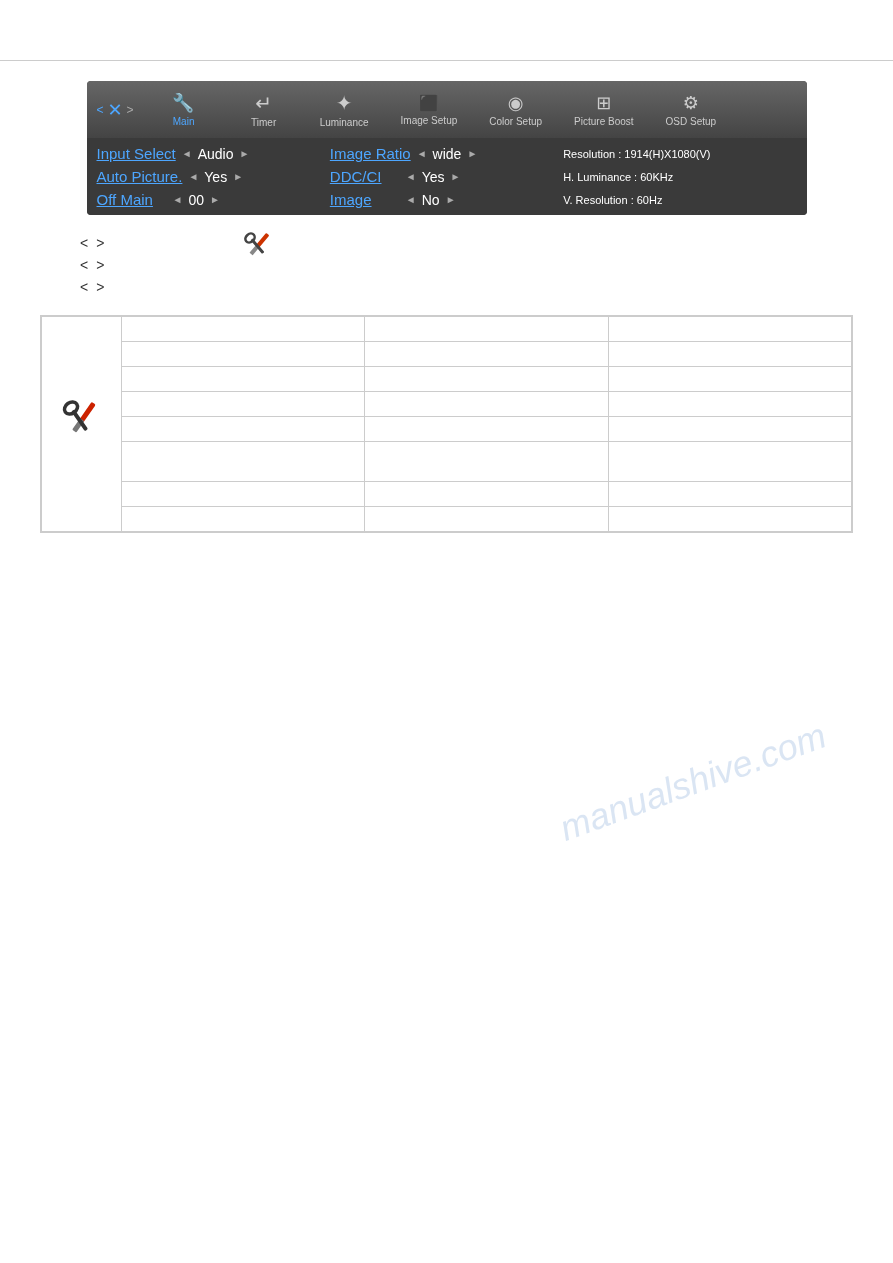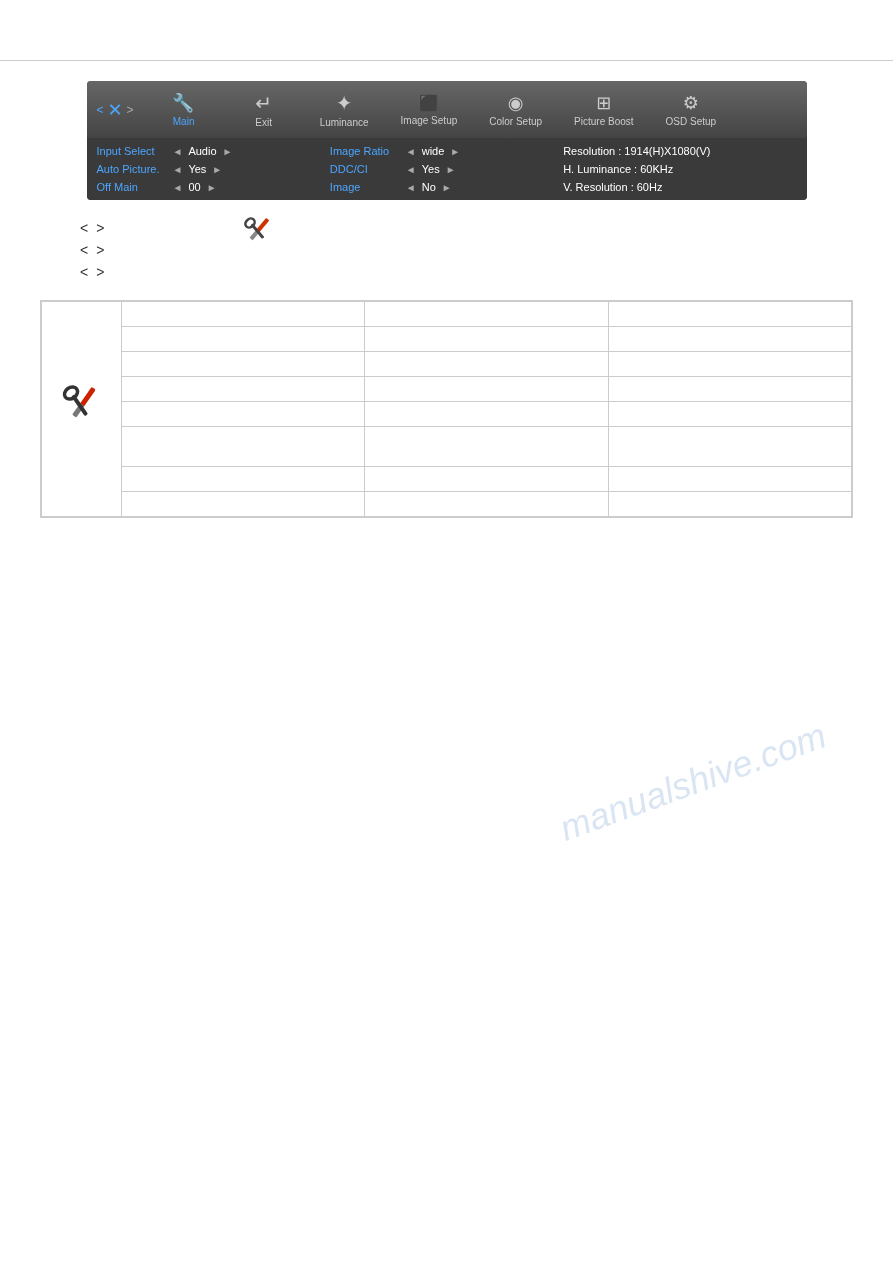--- a/index.html
+++ b/index.html
@@ -83,30 +83,31 @@
 
     .osd-cell {
       display: flex;
       align-items: center;
       gap: 6px;
       color: #4da6ff;
       font-size: 11px;
     }
     .osd-cell .label {
       color: #4da6ff;
-      font-size: 11px;
+      font-size: 15px;
       min-width: 70px;
+      text-decoration: underline;
     }
     .osd-cell .arrow {
       color: #aaaaaa;
       font-size: 10px;
     }
     .osd-cell .value {
       color: #ffffff;
-      font-size: 11px;
+      font-size: 14px;
     }
     .osd-cell .info-text {
       color: #ffffff;
       font-size: 11px;
     }
 
     
     .instructions {
       margin: 20px 0 20px 80px;
       position: relative;
@@ -179,21 +180,21 @@
       <span style="font-size:18px;color:#4da6ff;">✕</span>
       <span>&gt;</span>
     </div>
 
     <div class="osd-tab active">
       <span class="tab-icon">🔧</span>
       <span>Main</span>
     </div>
     <div class="osd-tab">
       <span class="tab-icon" style="font-size:20px;color:#ccc;">↵</span>
-      <span>Exit</span>
+      <span>Timer</span>
     </div>
     <div class="osd-tab">
       <span class="tab-icon" style="font-size:20px;color:#ccc;">✦</span>
       <span>Luminance</span>
     </div>
     <div class="osd-tab">
       <span class="tab-icon" style="font-size:16px;color:#ccc;">⬛</span>
       <span>Image Setup</span>
     </div>
     <div class="osd-tab">

